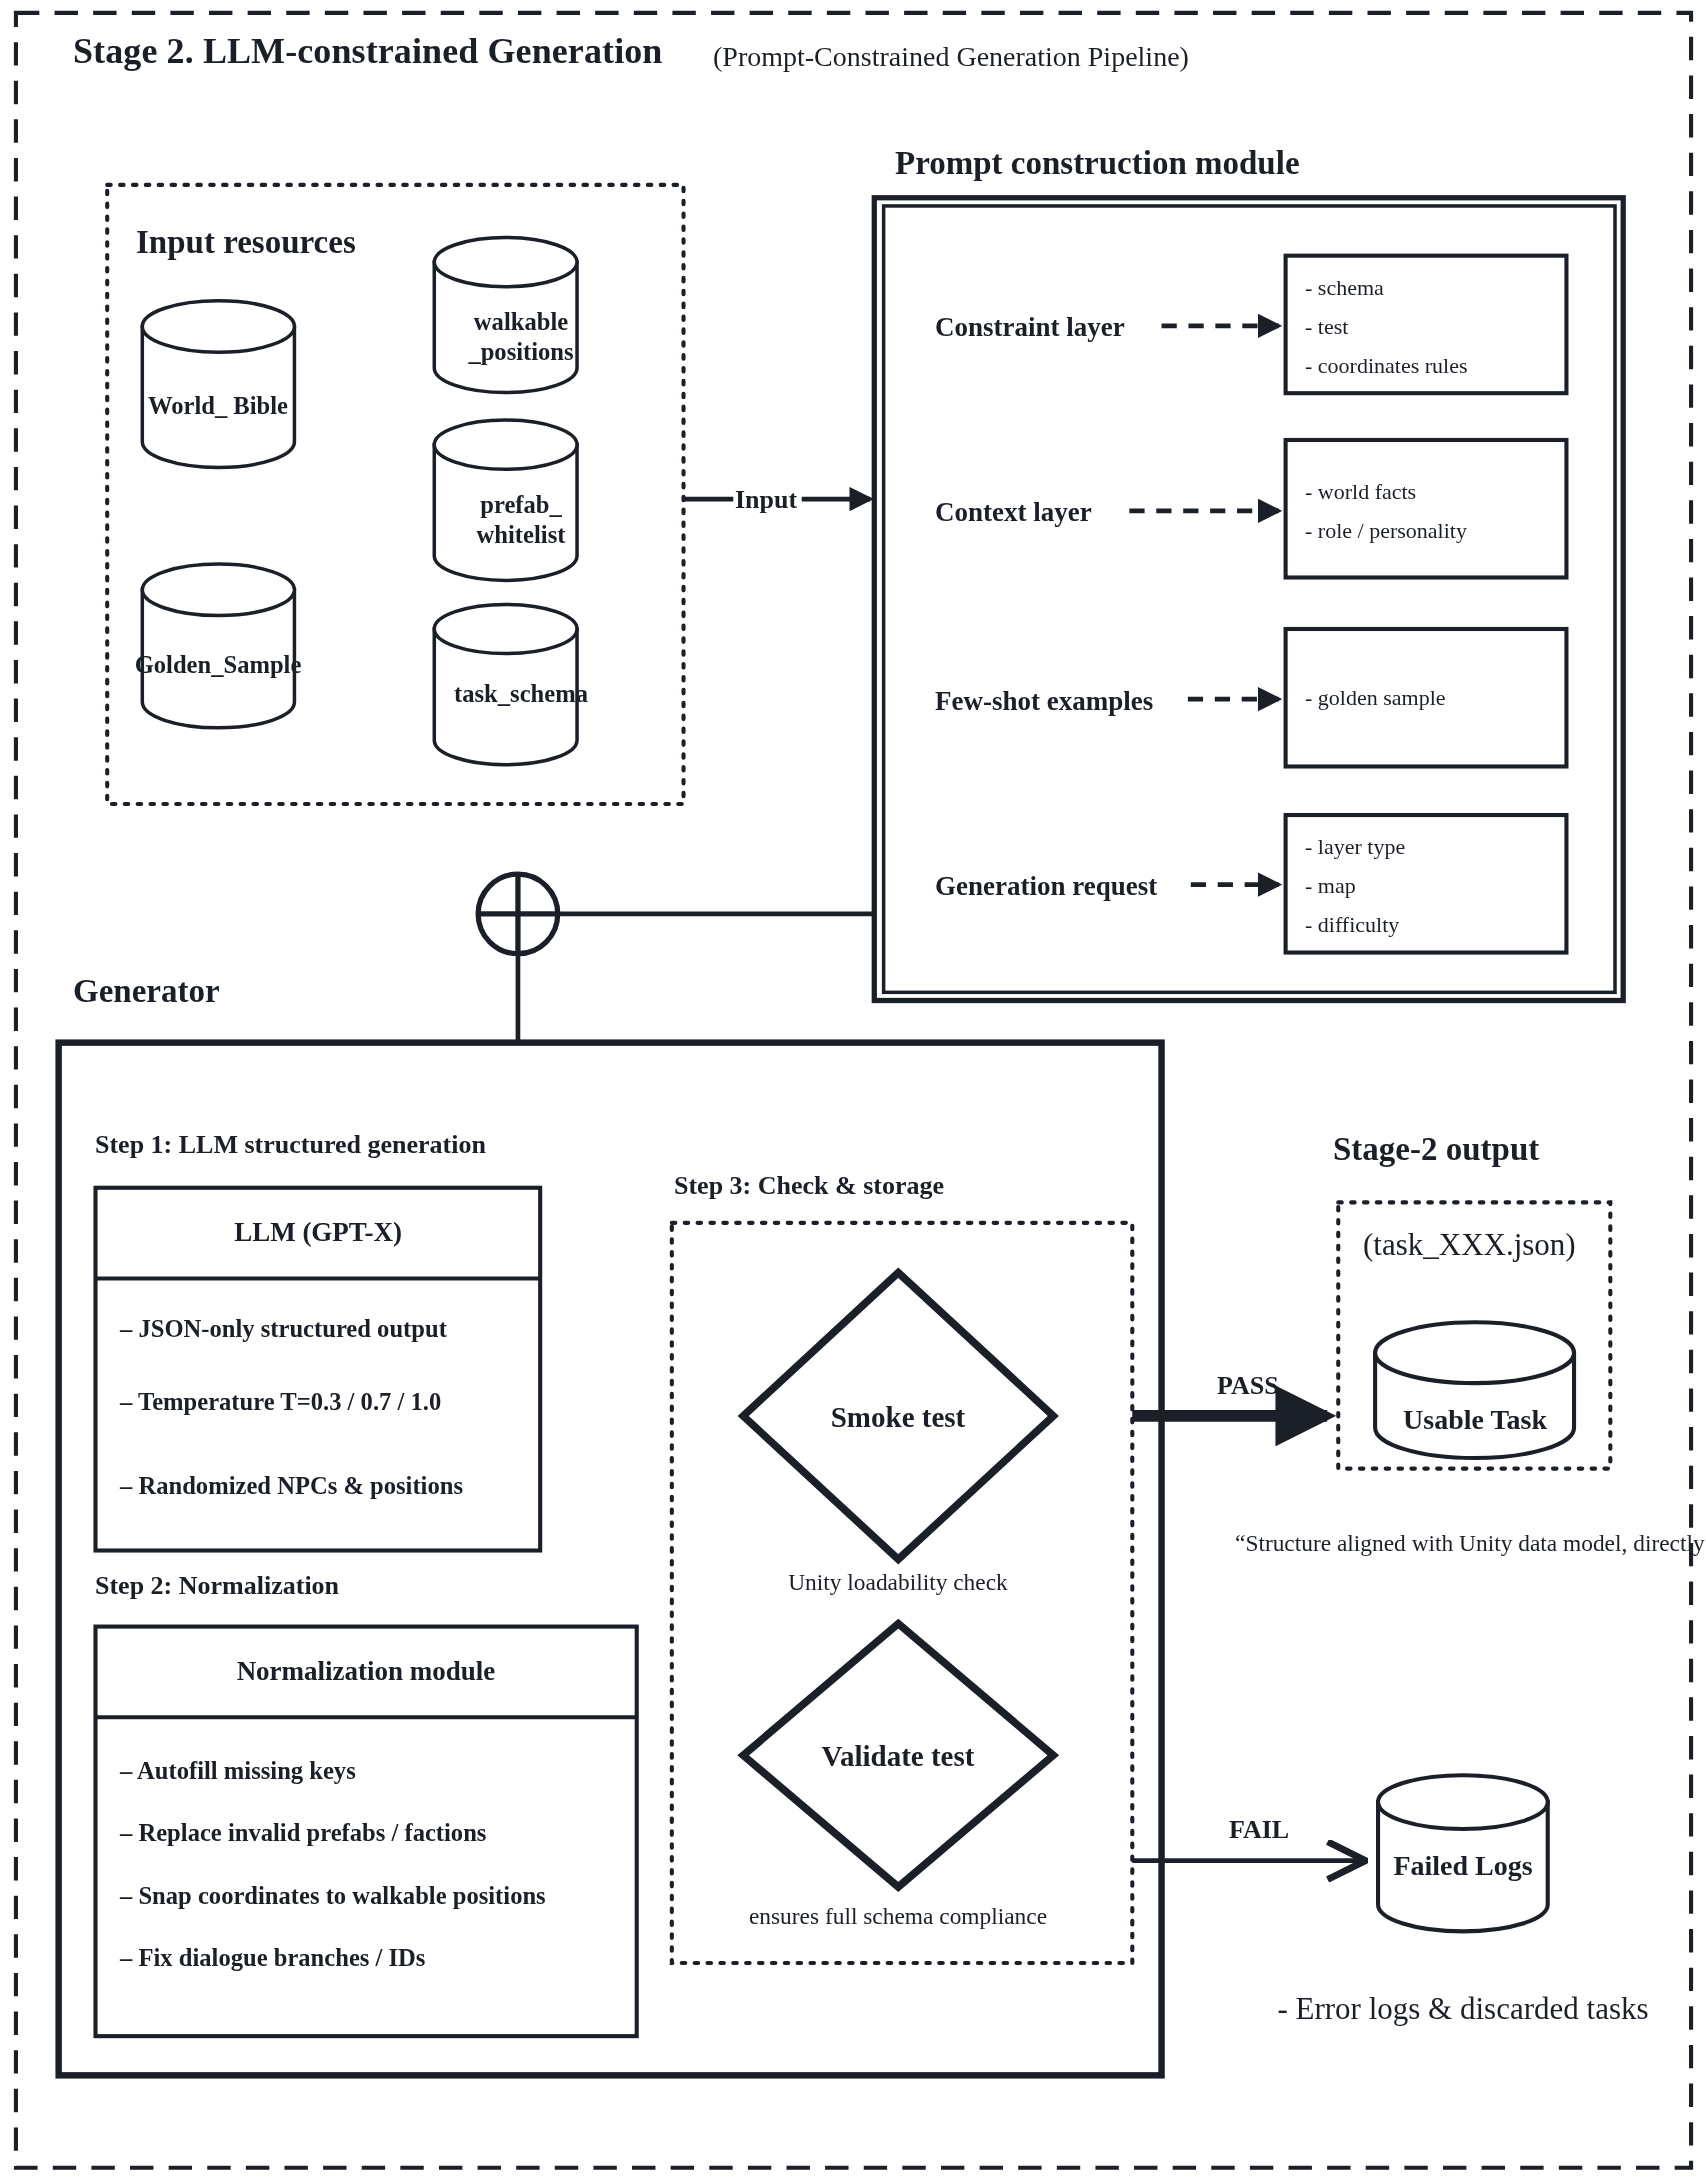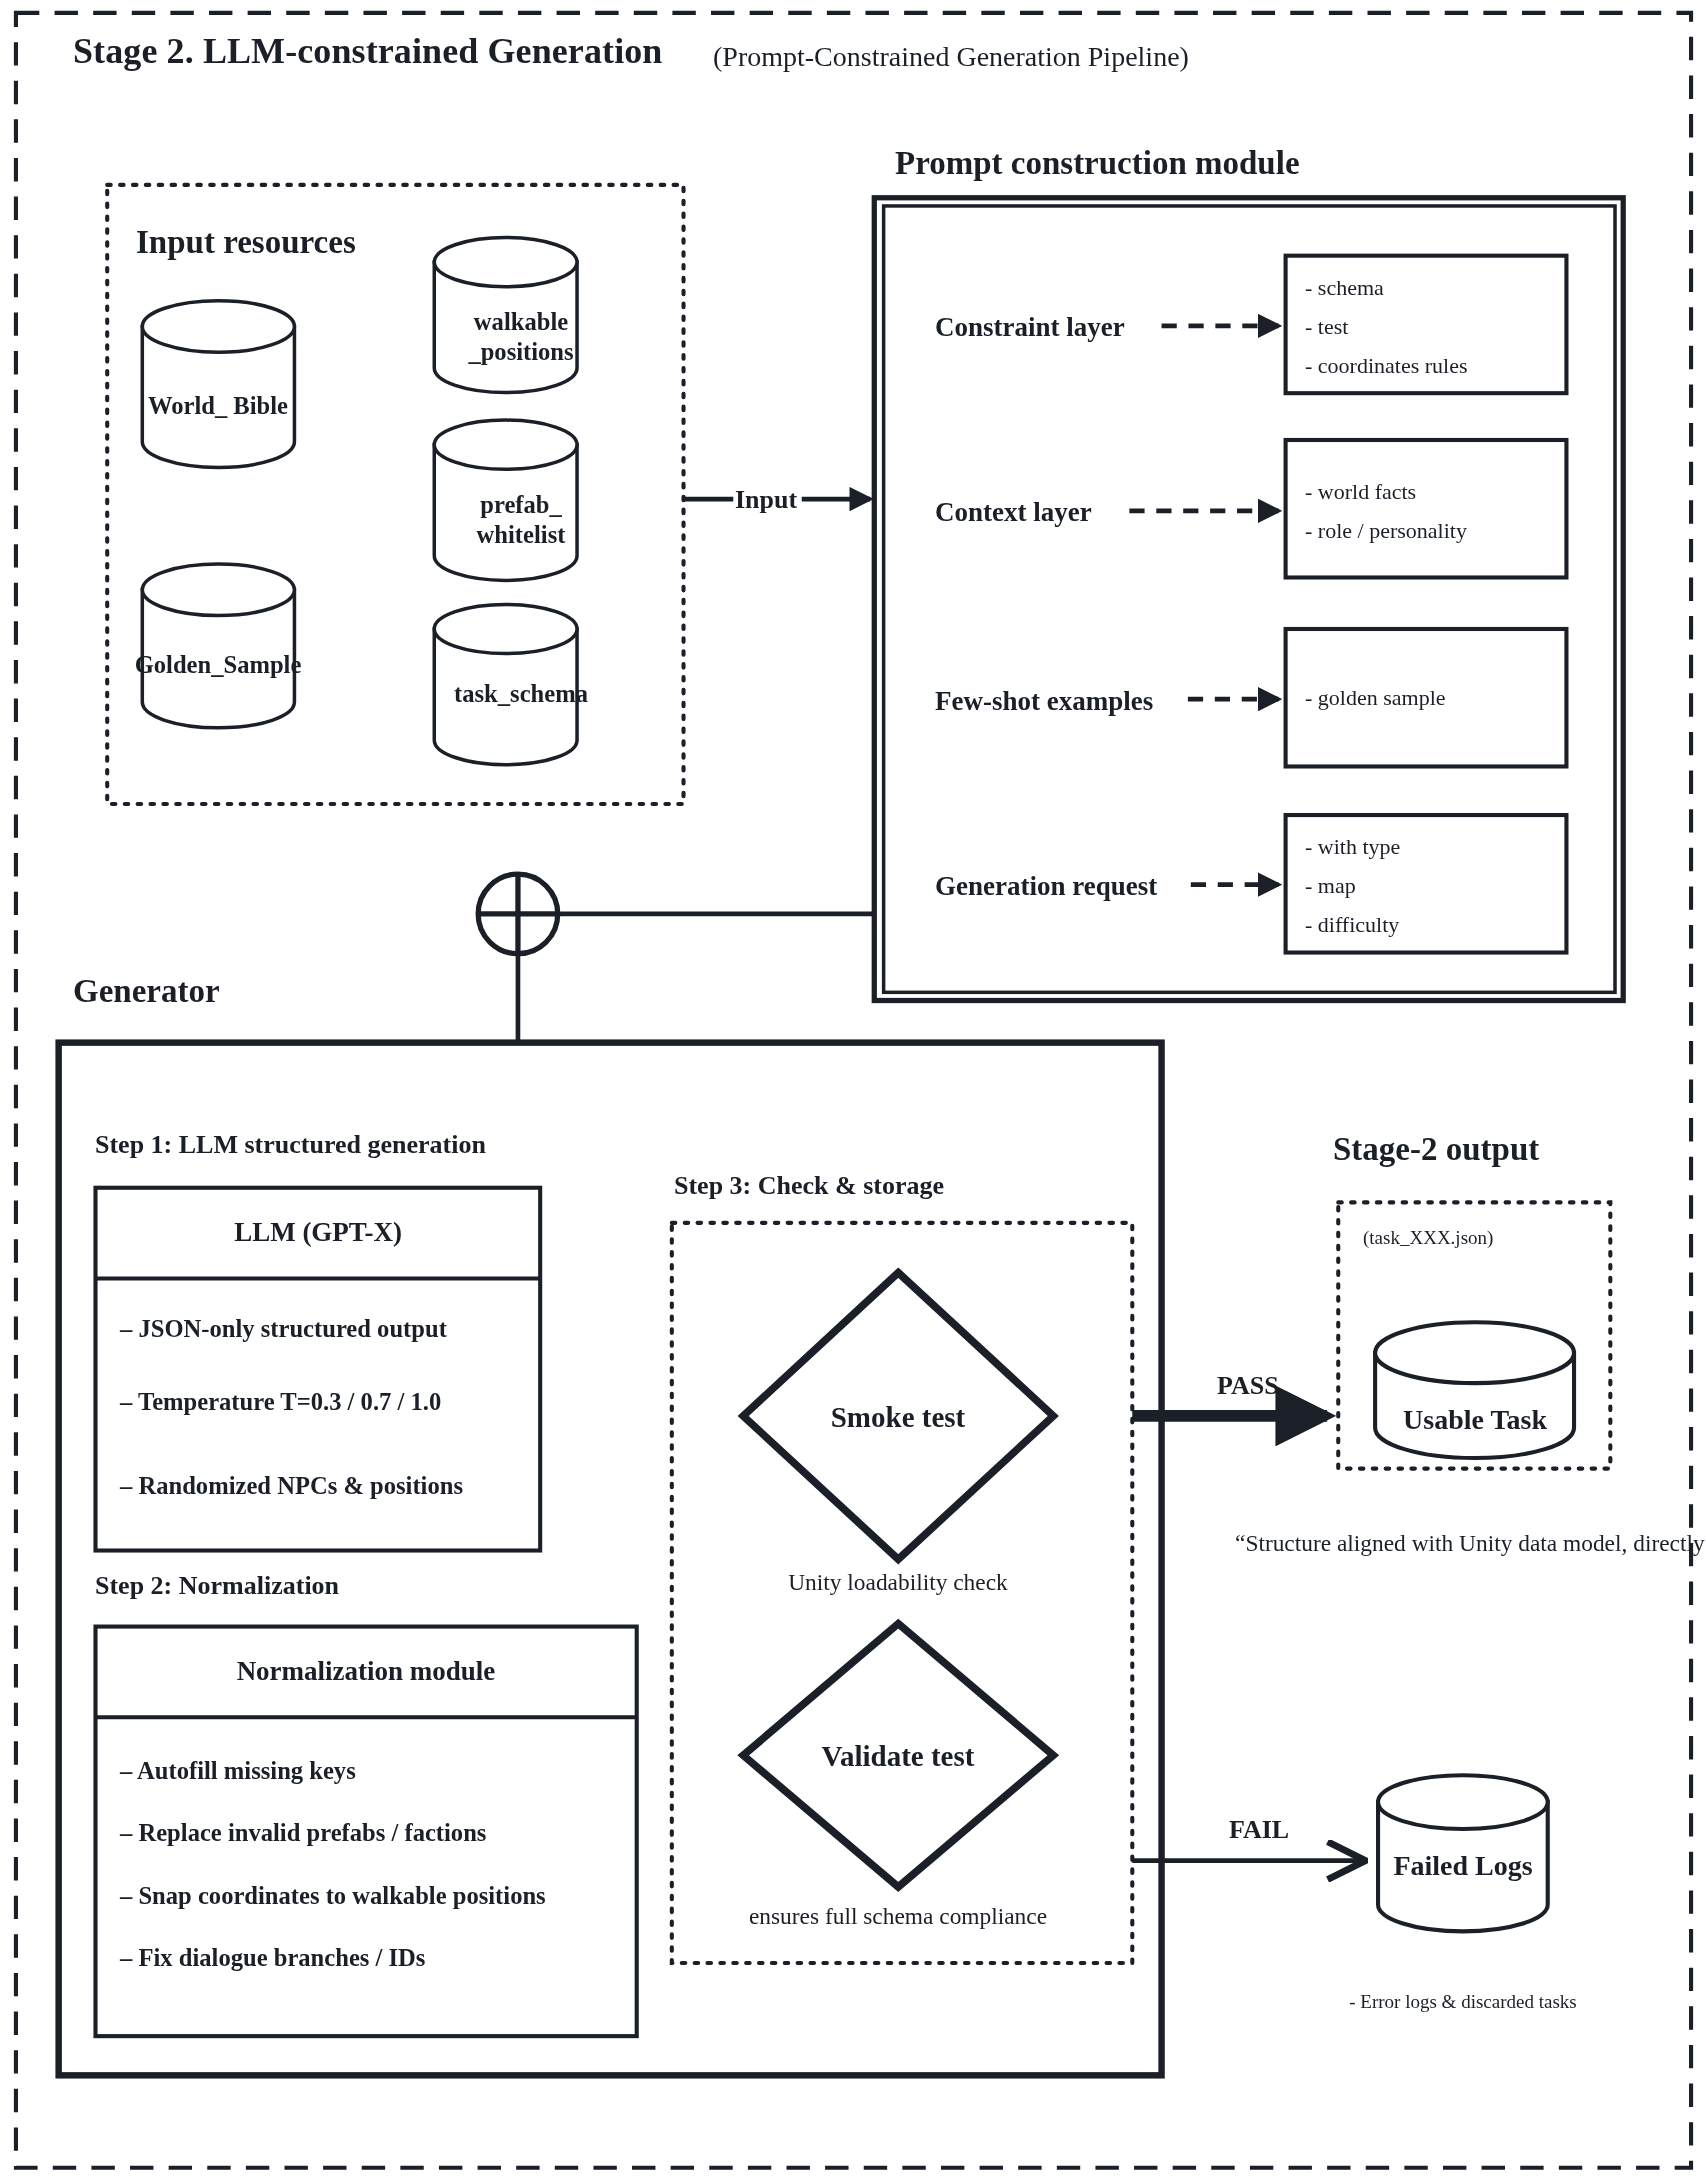--- a/index.html
+++ b/index.html
@@ -15,21 +15,21 @@
   .cyl{font-size:24.6px;font-weight:bold;text-align:center;}
   .layer{font-size:27px;font-weight:bold;}
   .bullet{font-size:22px;}
   .step{font-size:26px;font-weight:bold;}
   .boxhead{font-size:27px;font-weight:bold;text-align:center;}
   .bi{font-size:24.6px;font-weight:bold;}
   .diam{font-size:29px;font-weight:bold;text-align:center;}
   .cap{font-size:23.4px;}
   .flow{font-size:26px;font-weight:bold;}
   .note{font-size:23.4px;line-height:1.45;}
-  .small{font-size:19px;}
+  .small{font-size:31px;}
 </style>
 </head>
 <body>
 
 <div id="stage">
 
   <svg id="canvas" viewBox="0 0 2917 3731">
     <defs>
       <marker id="ah" viewBox="0 0 10 10" refX="9" refY="5" markerWidth="7" markerHeight="7" orient="auto-start-reverse">
         <path d="M0,0 L10,5 L0,10 z" fill="#1a1f28"></path>
@@ -153,21 +153,21 @@
 
   <div class="lbl bullet" style="left:1305px;top:275px;">- schema</div>
   <div class="lbl bullet" style="left:1305px;top:314px;">- test</div>
   <div class="lbl bullet" style="left:1305px;top:353px;">- coordinates rules</div>
 
   <div class="lbl bullet" style="left:1305px;top:479px;">- world facts</div>
   <div class="lbl bullet" style="left:1305px;top:518px;">- role / personality</div>
 
   <div class="lbl bullet" style="left:1305px;top:685px;">- golden sample</div>
 
-  <div class="lbl bullet" style="left:1305px;top:834px;">- with type</div>
+  <div class="lbl bullet" style="left:1305px;top:834px;">- layer type</div>
   <div class="lbl bullet" style="left:1305px;top:873px;">- map</div>
   <div class="lbl bullet" style="left:1305px;top:912px;">- difficulty</div>
 
   <div class="lbl sect" style="left:73px;top:971px;">Generator</div>
 
   <div class="lbl step" style="left:95px;top:1129px;">Step 1: LLM structured generation</div>
   <div class="lbl boxhead ctr" style="left:318px;top:1216px;width:410px;">LLM (GPT-X)</div>
   <div class="lbl bi" style="left:120px;top:1314px;">– JSON-only structured output</div>
   <div class="lbl bi" style="left:120px;top:1387px;">– Temperature T=0.3 / 0.7 / 1.0</div>
   <div class="lbl bi" style="left:120px;top:1460px;margin-top:11px;">– Randomized NPCs &amp; positions</div>

